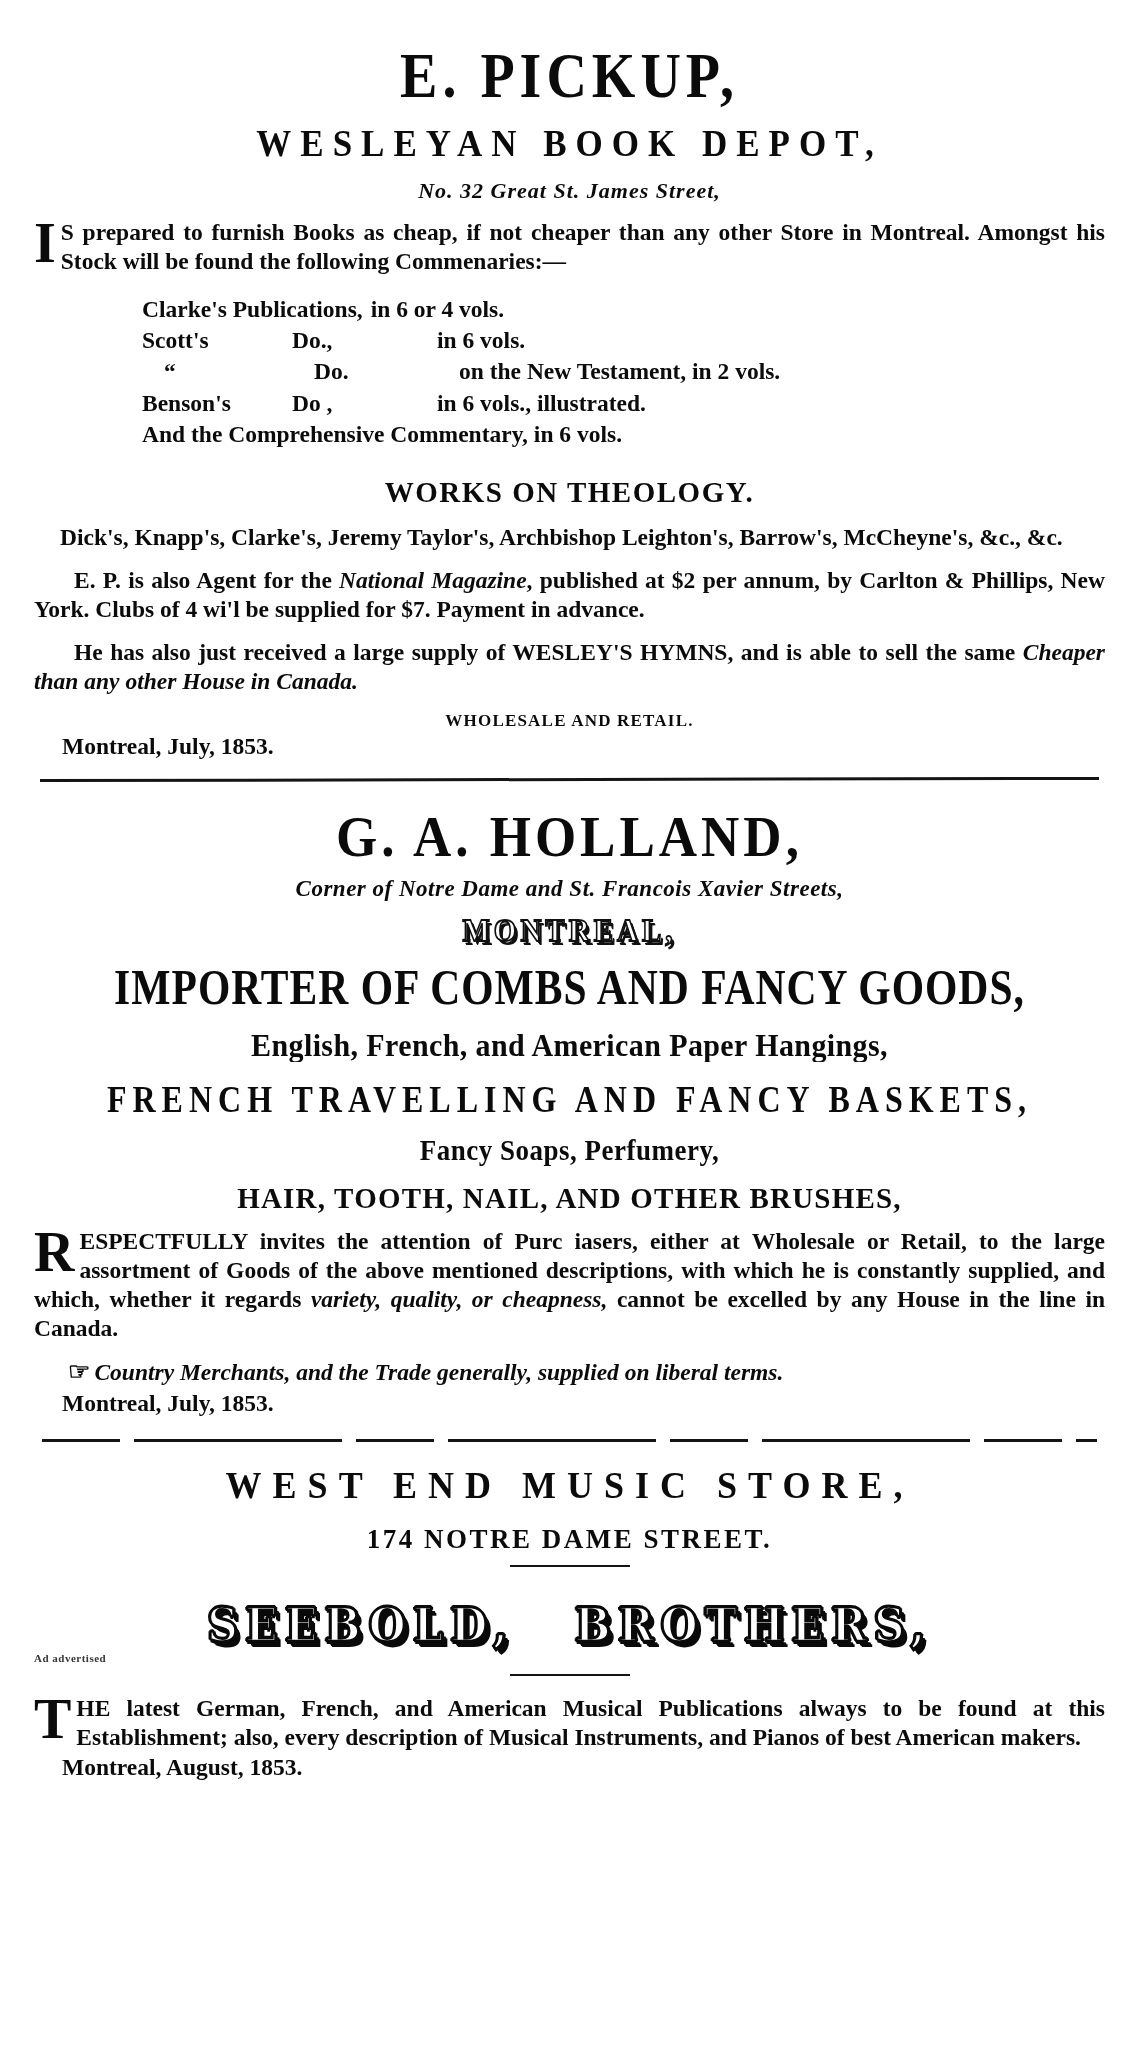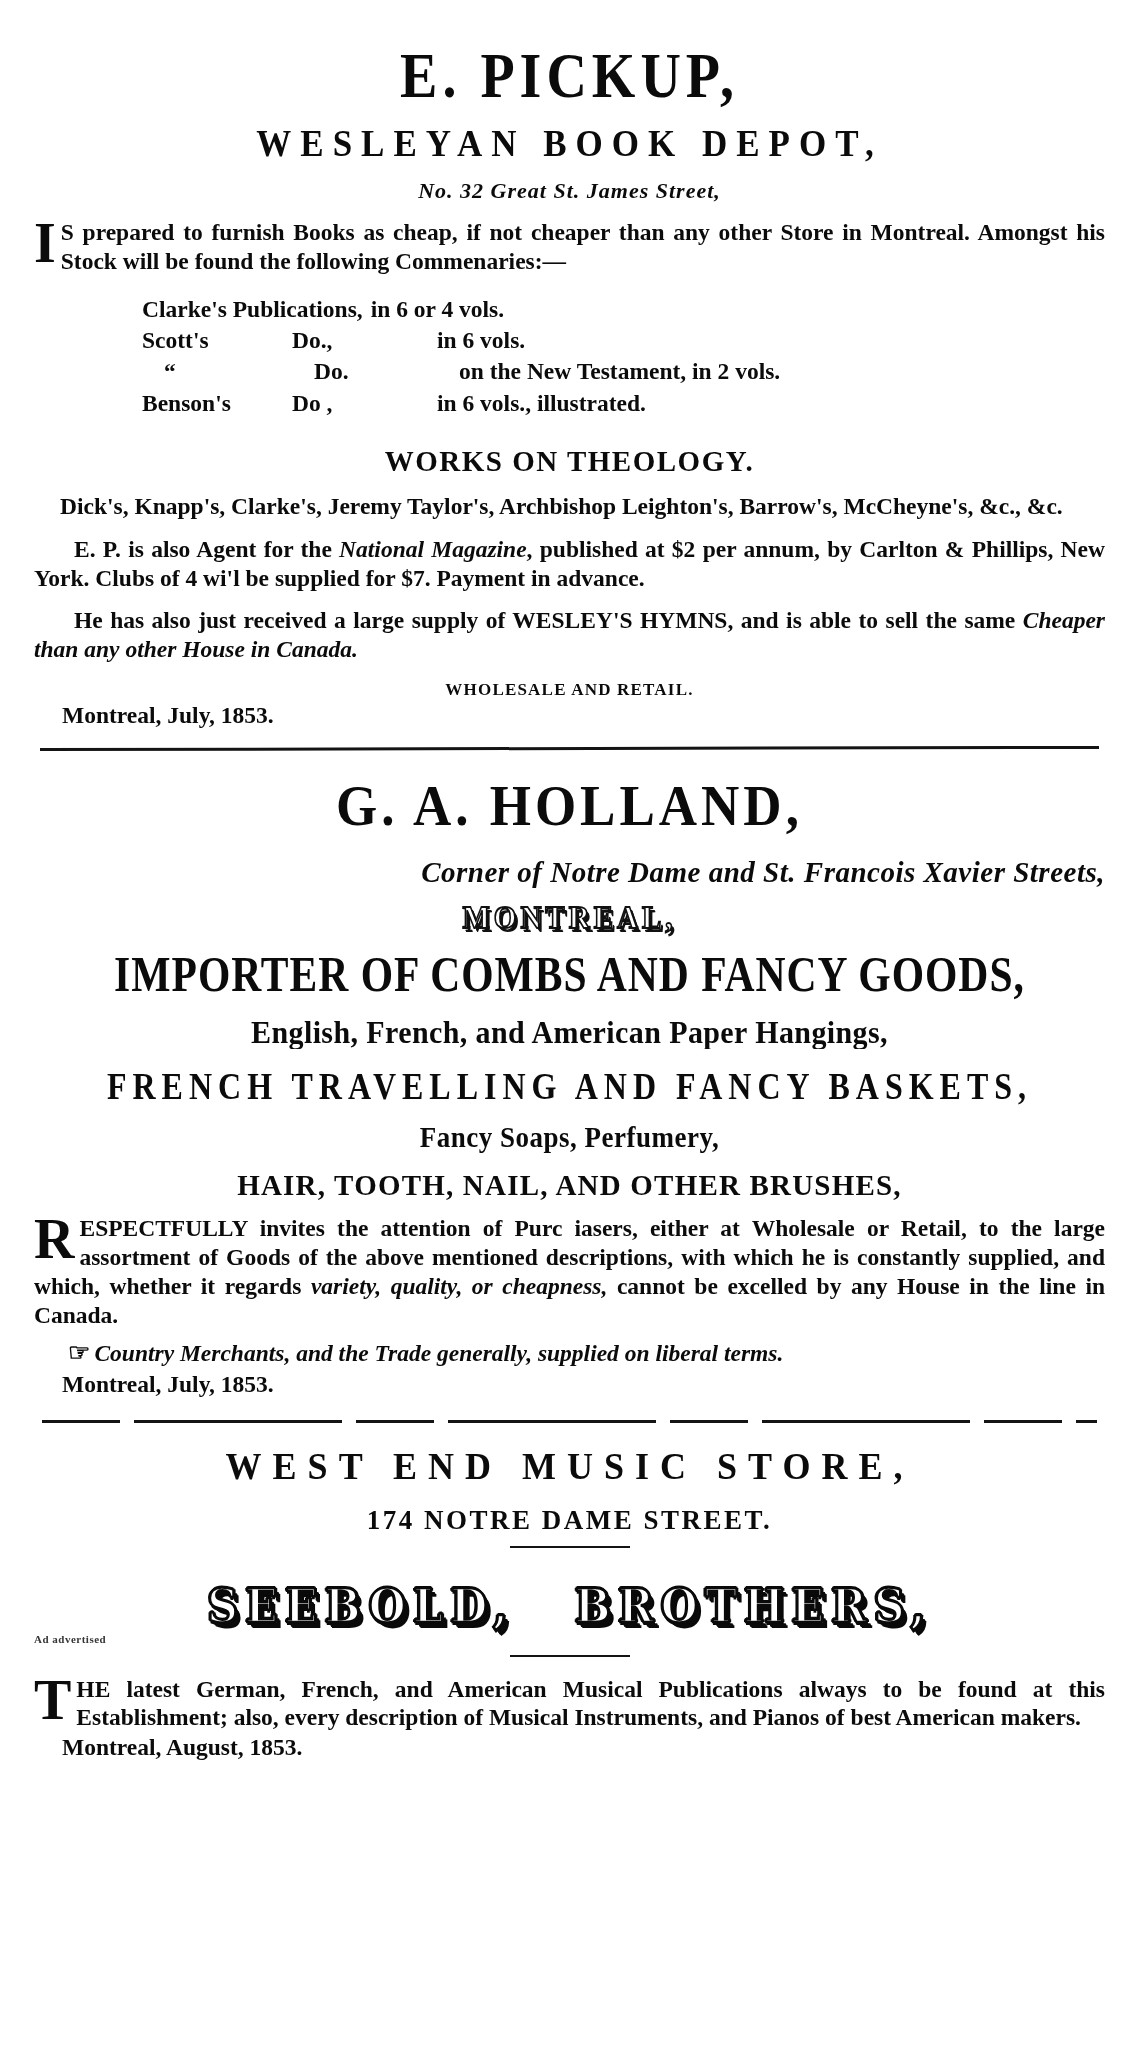--- a/index.html
+++ b/index.html
@@ -139,23 +139,23 @@
     font-weight: 700;
     font-size: 53px;
     letter-spacing: 4px;
     text-align: center;
     margin: 26px 0 0 0;
     transform: scaleY(1.08);
   }
   .holland-addr {
     font-style: italic;
     font-weight: 700;
-    font-size: 29px;
-    text-align: right;
-    margin: 20px 0 0 0;
+    font-size: 23px;
+    text-align: center;
+    margin: 9px 0 0 0;
     letter-spacing: 0.5px;
   }
   .montreal-deco {
     text-align: center;
     font-size: 29px;
     font-weight: 700;
     letter-spacing: 4px;
     margin: 12px 0 0 0;
     color: #ffffff;
     -webkit-text-stroke: 1.6px #171717;
@@ -283,20 +283,23 @@
       <div class="com-row">
         <span class="com-c1" style="padding-left:22px">“</span>
         <span class="com-c2">Do.</span>
         <span class="com-c3">on the New Testament, in 2 vols.</span>
       </div>
       <div class="com-row">
         <span class="com-c1">Benson's</span>
         <span class="com-c2">Do ,</span>
         <span class="com-c3">in 6 vols., illustrated.</span>
       </div>
+      <div class="com-row">
+        <span class="com-full">And the Comprehensive Commentary, in 6 vols.</span>
+      </div>
     </div>
 
     <div class="sec-head">WORKS ON THEOLOGY.</div>
 
     <p class="body-txt" style="text-indent:26px">Dick's, Knapp's, Clarke's, Jeremy Taylor's, Archbishop Leighton's, Barrow's, McCheyne's, &amp;c., &amp;c.</p>
 
     <p class="body-txt" style="text-indent:40px">
       <span>E. P. is also Agent for the </span><span class="ital">National Magazine</span><span>, published at $2 per annum, by Carlton &amp; Phillips, New York.   Clubs of 4 wi'l be supplied for $7.   Payment in advance.</span>
     </p>
 
@@ -326,21 +329,21 @@
     <div class="hl-3">FRENCH TRAVELLING AND FANCY BASKETS,</div>
 
     <div class="hl-4">Fancy Soaps, Perfumery,</div>
 
     <div class="hl-5">HAIR, TOOTH, NAIL, AND OTHER BRUSHES,</div>
 
     <p class="body-txt dropcap-para" style="margin-top:12px">
       <span class="dropcap">R</span><span>ESPECTFULLY invites the attention of Purc iasers, either at Wholesale or Retail, to the large assortment of Goods of the above mentioned descriptions, with which he is constantly supplied, and which, whether it regards </span><span class="ital">variety, quality, or cheapness,</span><span> cannot be excelled by any House in the line in Canada.</span>
     </p>
 
-    <p class="body-txt" style="text-indent:34px;margin-top:8px">
+    <p class="body-txt" style="text-indent:34px;margin-top:14px">
       <span class="manicule">☞</span><span class="ital">Country Merchants, and the Trade generally, supplied on liberal terms.</span>
     </p>
 
     <div class="date-line">Montreal, July, 1853.</div>
 
     <div class="rule-dash"></div>
   </section>
 
   <section class="ad">
 

